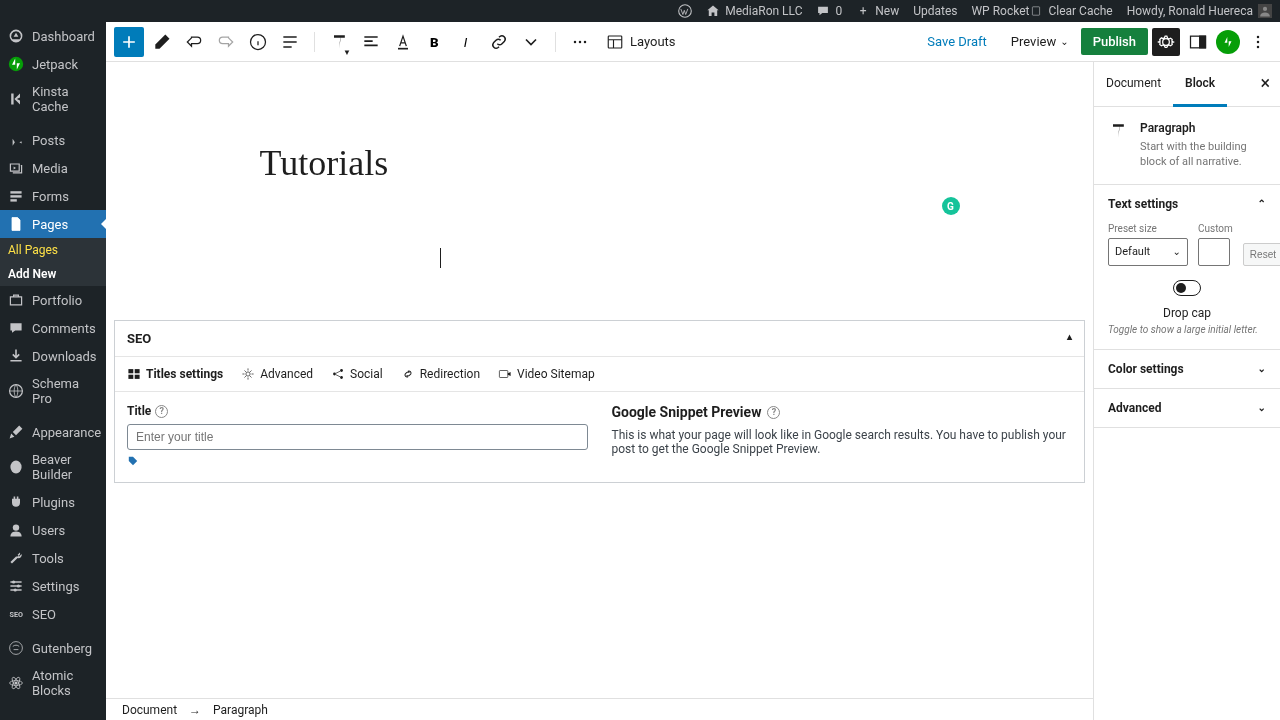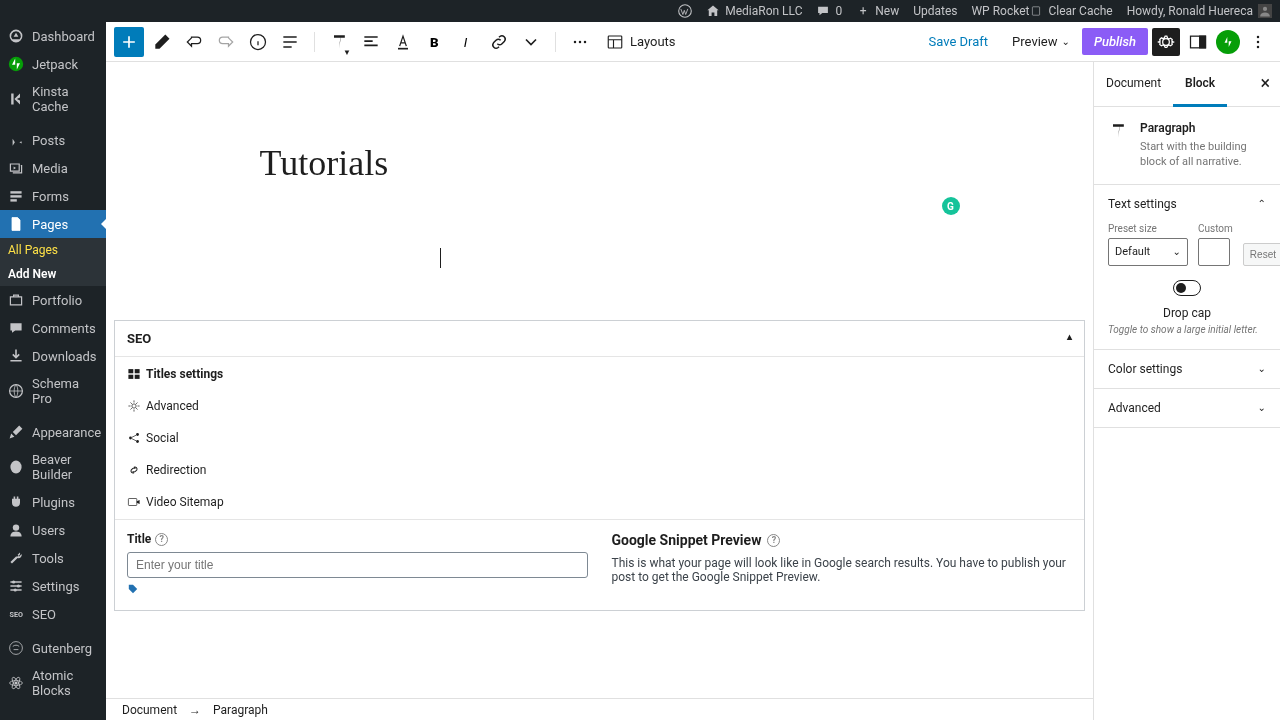--- a/index.html
+++ b/index.html
@@ -25,39 +25,39 @@
 
 
 .editor { flex: 1; display: flex; flex-direction: column; background: #fff; position: relative; }
 .editor-header { height: 40px; border-bottom: 1px solid #e0e0e0; display: flex; align-items: center; padding: 0 8px; justify-content: space-between; }
 .hdr-left, .hdr-right { display: flex; align-items: center; gap: 4px; }
 .btn { width: 28px; height: 28px; display: inline-flex; align-items: center; justify-content: center; border-radius: 2px; cursor: pointer; color: #1e1e1e; }
 .btn.primary { background: #007cba; color: #fff; width: 30px; height: 30px; }
 .btn.dark { background: #1e1e1e; color: #fff; }
 .btn-text { padding: 6px 12px; border-radius: 2px; cursor: pointer; font-size: 13px; }
 .btn-text.blue { color: #007cba; }
-.btn-text.publish { background: #8b5cf6; color: #fff; font-weight: 500; font-style: italic; }
+.btn-text.publish { background: #15803d; color: #fff; font-weight: 500; }
 .preview-btn { display: flex; align-items: center; gap: 4px; padding: 6px 8px; cursor: pointer; font-size: 13px; }
 .sep { width: 1px; height: 20px; background: #e0e0e0; margin: 0 6px; }
 .layouts { display: flex; align-items: center; gap: 6px; padding: 0 8px; font-size: 13px; cursor: pointer; }
 
 .editor-body { flex: 1; display: flex; overflow: hidden; }
 .canvas-col { flex: 1; display: flex; flex-direction: column; overflow: hidden; position: relative; }
 .canvas-scroll { flex: 1; overflow-y: auto; background: #fff; }
 .canvas { max-width: 780px; margin: 0 auto; padding: 80px 50px 40px; position: relative; }
 .page-title { font-family: Georgia, serif; font-size: 36px; font-weight: 400; color: #1e1e1e; margin-bottom: 60px; }
 .para-block { position: relative; min-height: 28px; display: flex; align-items: center; margin-left: 180px; }
 .cursor-line { width: 1px; height: 20px; background: #1e1e1e; animation: blink 1s infinite; }
 @keyframes blink { 50% { opacity: 0; } }
 .grammarly { position: absolute; right: 30px; top: 135px; width: 18px; height: 18px; border-radius: 50%; background: #15c39a; color: #fff; display: flex; align-items: center; justify-content: center; font-size: 10px; font-weight: 700; }
 
 
 .seo-box { margin: 8px; border: 1px solid #ccd0d4; background: #fff; }
 .seo-head { padding: 10px 12px; font-size: 13px; font-weight: 700; border-bottom: 1px solid #e5e5e5; display: flex; justify-content: space-between; cursor: pointer; }
-.seo-tabs { display: flex; gap: 18px; padding: 10px 12px; border-bottom: 1px solid #e5e5e5; font-size: 12px; flex-direction: column; }
+.seo-tabs { display: flex; gap: 18px; padding: 10px 12px; border-bottom: 1px solid #e5e5e5; font-size: 12px; }
 .seo-tab { display: flex; align-items: center; gap: 5px; cursor: pointer; }
 .seo-tab.active { font-weight: 700; }
 .seo-body { padding: 12px; display: flex; gap: 24px; }
 .seo-left { flex: 1; }
 .seo-right { flex: 1; }
 .seo-label { font-size: 12px; font-weight: 700; display: flex; align-items: center; gap: 4px; margin-bottom: 6px; }
 .seo-input { width: 100%; padding: 5px 8px; border: 1px solid #7e8993; border-radius: 3px; font-size: 12px; }
 .snippet-title { font-size: 14px; font-weight: 700; margin-bottom: 8px; display: flex; align-items: center; gap: 6px; }
 .snippet-desc { font-size: 12px; color: #3c434a; }
 
@@ -67,21 +67,21 @@
 
 .inspector { width: 187px; border-left: 1px solid #e0e0e0; background: #fff; display: flex; flex-direction: column; overflow-y: auto; }
 .insp-tabs { display: flex; border-bottom: 1px solid #e0e0e0; position: relative; }
 .insp-tab { flex: 0 0 auto; padding: 14px 12px; font-size: 12px; cursor: pointer; color: #1e1e1e; }
 .insp-tab.active { font-weight: 600; border-bottom: 3px solid #007cba; margin-bottom: -1px; }
 .insp-close { margin-left: auto; padding: 10px; cursor: pointer; font-size: 18px; }
 .insp-block-id { padding: 14px 14px; display: flex; gap: 12px; border-bottom: 1px solid #e0e0e0; }
 .insp-block-name { font-size: 12px; font-weight: 600; margin-bottom: 4px; }
 .insp-block-desc { font-size: 11px; color: #757575; line-height: 1.4; }
 .panel { border-bottom: 1px solid #e0e0e0; }
-.panel-head { padding: 12px 14px; font-size: 12px; font-weight: 400; display: flex; justify-content: space-between; cursor: pointer; align-items: center; }
+.panel-head { padding: 12px 14px; font-size: 12px; font-weight: 700; display: flex; justify-content: space-between; cursor: pointer; align-items: center; }
 .panel-body { padding: 0 14px 14px; }
 .preset-row { display: flex; gap: 10px; align-items: flex-end; }
 .preset-col label { font-size: 10px; color: #757575; display: block; margin-bottom: 4px; }
 .select-box { height: 28px; border: 1px solid #757575; border-radius: 2px; padding: 0 6px; font-size: 11px; width: 80px; display: flex; align-items: center; justify-content: space-between; cursor: pointer; }
 .num-input { width: 32px; height: 28px; border: 1px solid #757575; border-radius: 2px; padding: 0 4px; font-size: 11px; }
 .reset-btn { font-size: 10px; border: 1px solid #ccc; background: #f6f7f7; padding: 5px 6px; border-radius: 2px; cursor: pointer; color: #757575; }
 .toggle-row { display: flex; align-items: center; gap: 10px; margin-top: 14px; flex-direction: column; }
 .toggle { width: 28px; height: 16px; border: 1px solid #1e1e1e; border-radius: 8px; position: relative; cursor: pointer; }
 .toggle::after { content: ""; position: absolute; left: 2px; top: 2px; width: 10px; height: 10px; background: #1e1e1e; border-radius: 50%; }
 .toggle-label { font-size: 12px; }

